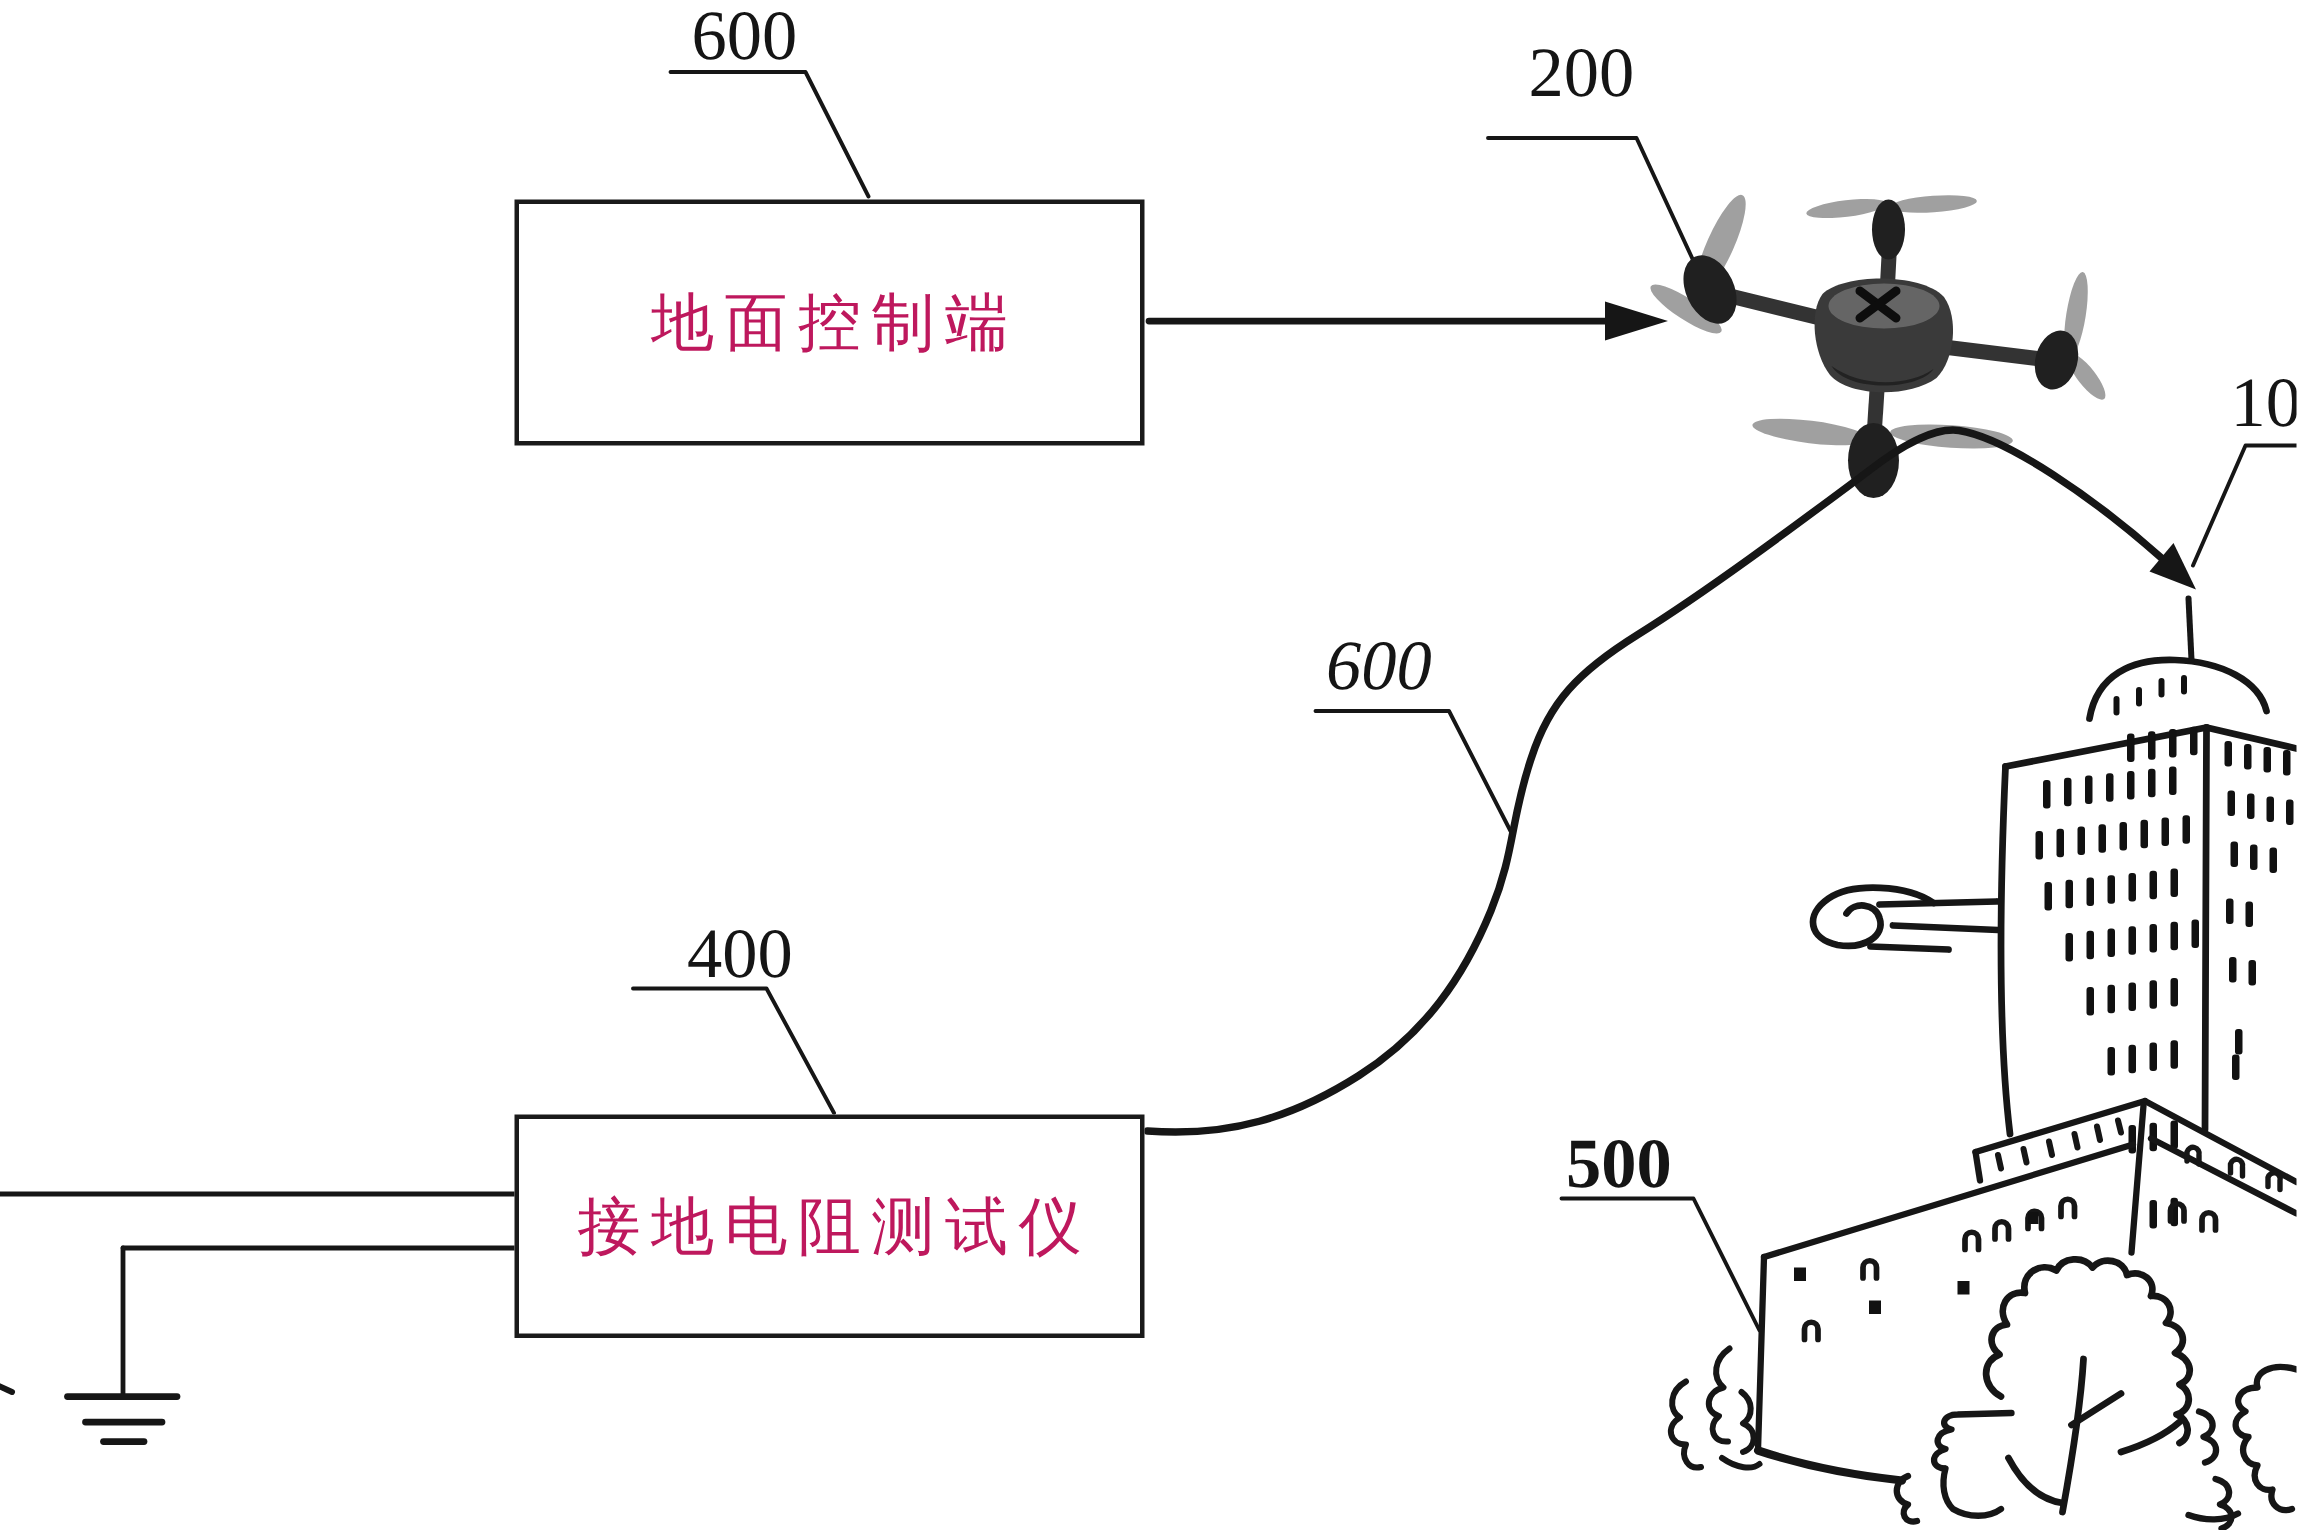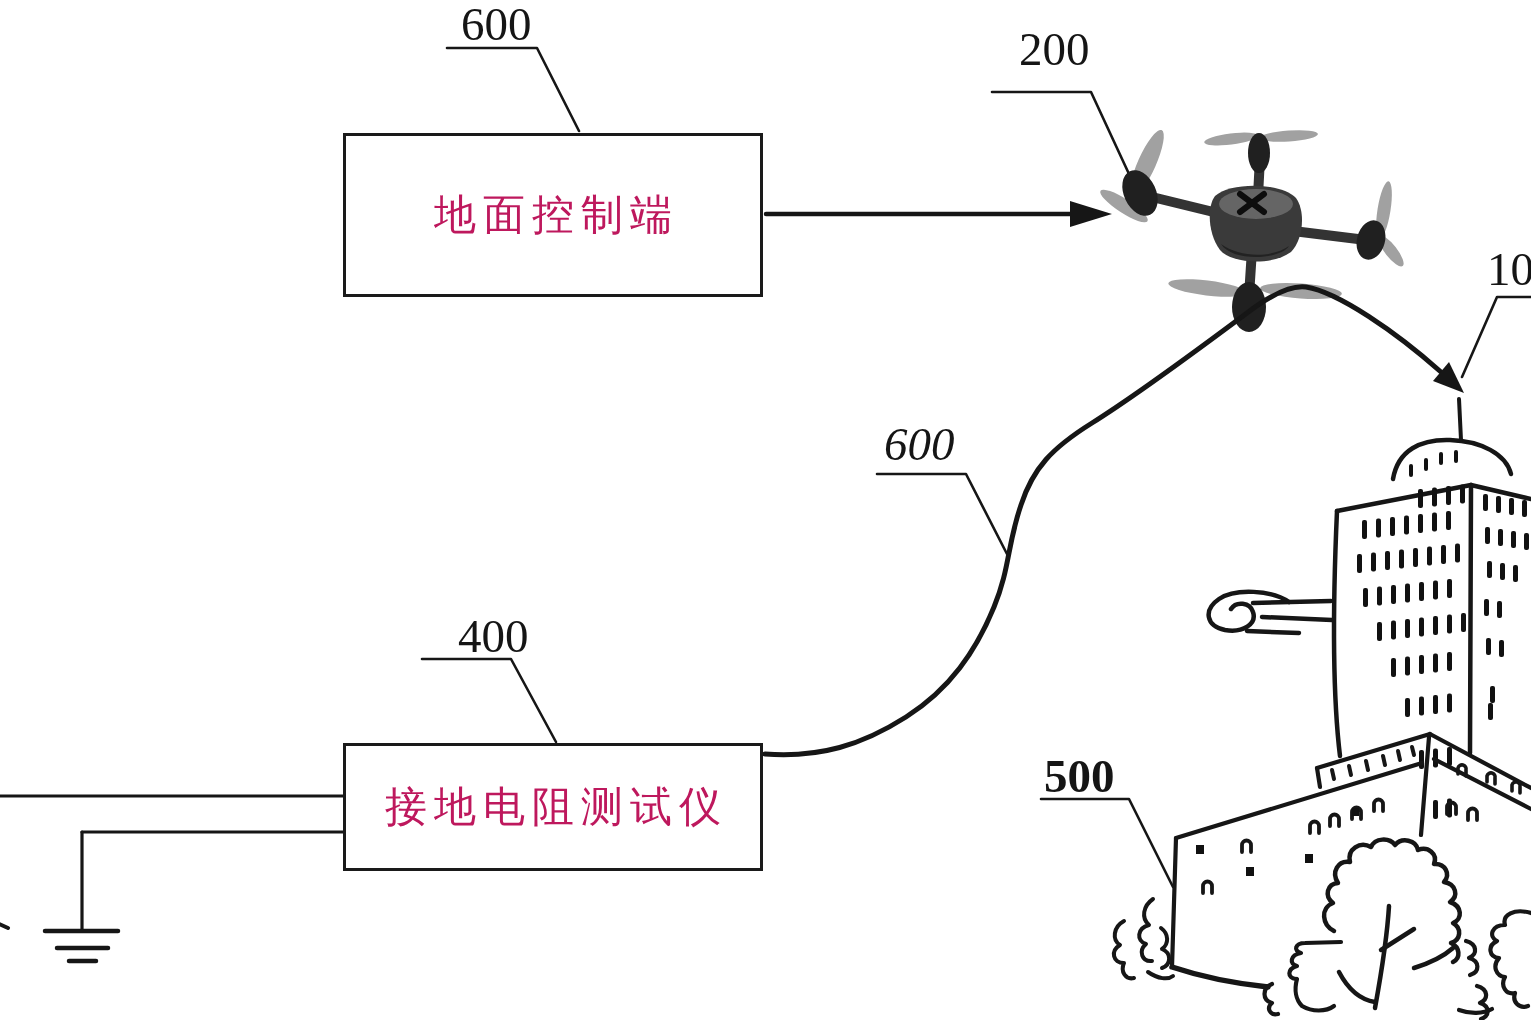--- a/index.html
+++ b/index.html
@@ -14,21 +14,21 @@
   }
   .cbox{
     position:absolute;box-sizing:border-box;border:3px solid #1a1a1a;background:#fff;
     display:flex;align-items:center;justify-content:center;
   }
   .cbox .cjk{
     font-family:"Liberation Serif","DejaVu Serif",serif;
     font-size:42px;letter-spacing:7px;color:#be185d;white-space:nowrap;text-indent:7px;
   }
   .box-300{left:343px;top:133px;width:420px;height:164px;}
-  .box-400{left:343px;top:743px;width:420px;height:128px;}
+  .box-400{left:343px;top:743px;width:420px;height:149px;}
   .ref-300{left:461px;top:1px;}
   .ref-200{left:1019px;top:26px;}
   .ref-400{left:448px;top:613px;margin-left:10px;}
   .ref-600{left:884px;top:421px;font-style:italic;}
   .ref-500{left:1044px;top:753px;font-weight:bold;}
   .ref-100{left:1487px;top:246px;width:100px;}
 </style>
 </head>
 <body>
 

